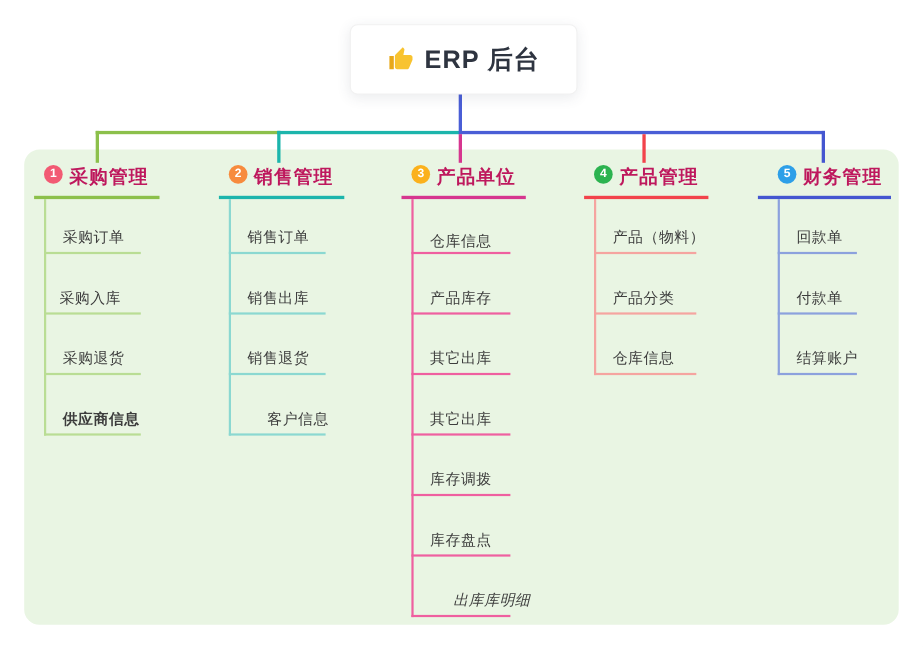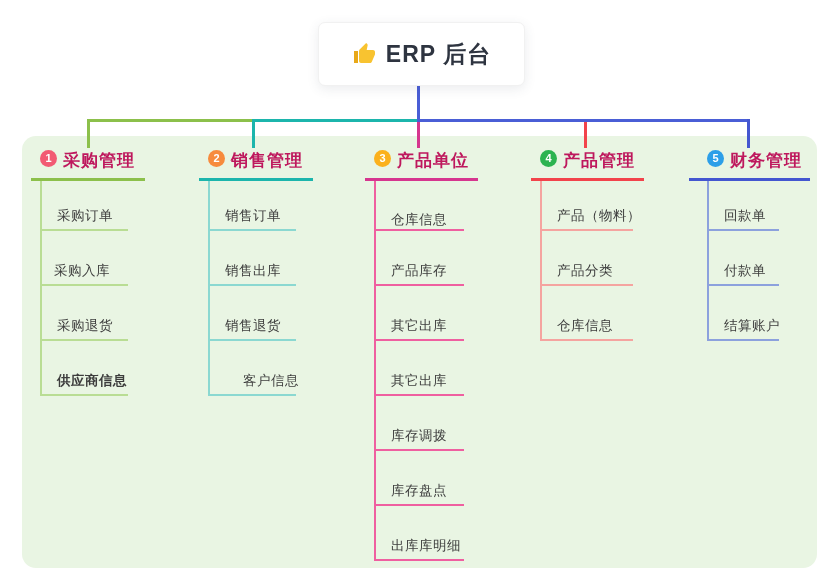--- a/index.html
+++ b/index.html
@@ -95,21 +95,21 @@
         <div class="child-label" style="left: 391px; top: 262px; font-family: Liberation Serif, serif;">产品库存</div>
         <div style="position: absolute; left: 374px; top: 284px; width: 90px; height: 2px; background: rgb(239, 95, 160);"></div>
         <div class="child-label" style="left: 391px; top: 317px;">其它出库</div>
         <div style="position: absolute; left: 374px; top: 339px; width: 90px; height: 2px; background: rgb(239, 95, 160);"></div>
         <div class="child-label" style="left: 391px; top: 372px;">其它出库</div>
         <div style="position: absolute; left: 374px; top: 394px; width: 90px; height: 2px; background: rgb(239, 95, 160);"></div>
         <div class="child-label" style="left: 391px; top: 427px;">库存调拨</div>
         <div style="position: absolute; left: 374px; top: 449px; width: 90px; height: 2px; background: rgb(239, 95, 160);"></div>
         <div class="child-label" style="left: 391px; top: 482px;">库存盘点</div>
         <div style="position: absolute; left: 374px; top: 504px; width: 90px; height: 2px; background: rgb(239, 95, 160);"></div>
-        <div class="child-label" style="left: 391px; top: 537px;">出库库明细</div>
+        <div class="child-label" style="left: 412px; top: 537px; font-style: italic;">出库库明细</div>
         <div style="position: absolute; left: 374px; top: 559px; width: 90px; height: 2px; background: rgb(239, 95, 160);"></div>
       </div>
       <div>
         <div class="badge" style="left: 540px; top: 150px; background: rgb(44, 179, 80);">4</div>
         <div class="branch-label" style="left: 563px; top: 149px;">产品管理</div>
         <div style="position: absolute; left: 531px; top: 178px; width: 113px; height: 3px; background: rgb(242, 67, 75);"></div>
         <div style="position: absolute; left: 540px; top: 181px; width: 2px; height: 160px; background: rgb(245, 164, 160);"></div>
         <div class="child-label" style="left: 557px; top: 207px;">产品（物料）</div>
         <div style="position: absolute; left: 540px; top: 229px; width: 93px; height: 2px; background: rgb(245, 164, 160);"></div>
         <div class="child-label" style="left: 557px; top: 262px;">产品分类</div>

